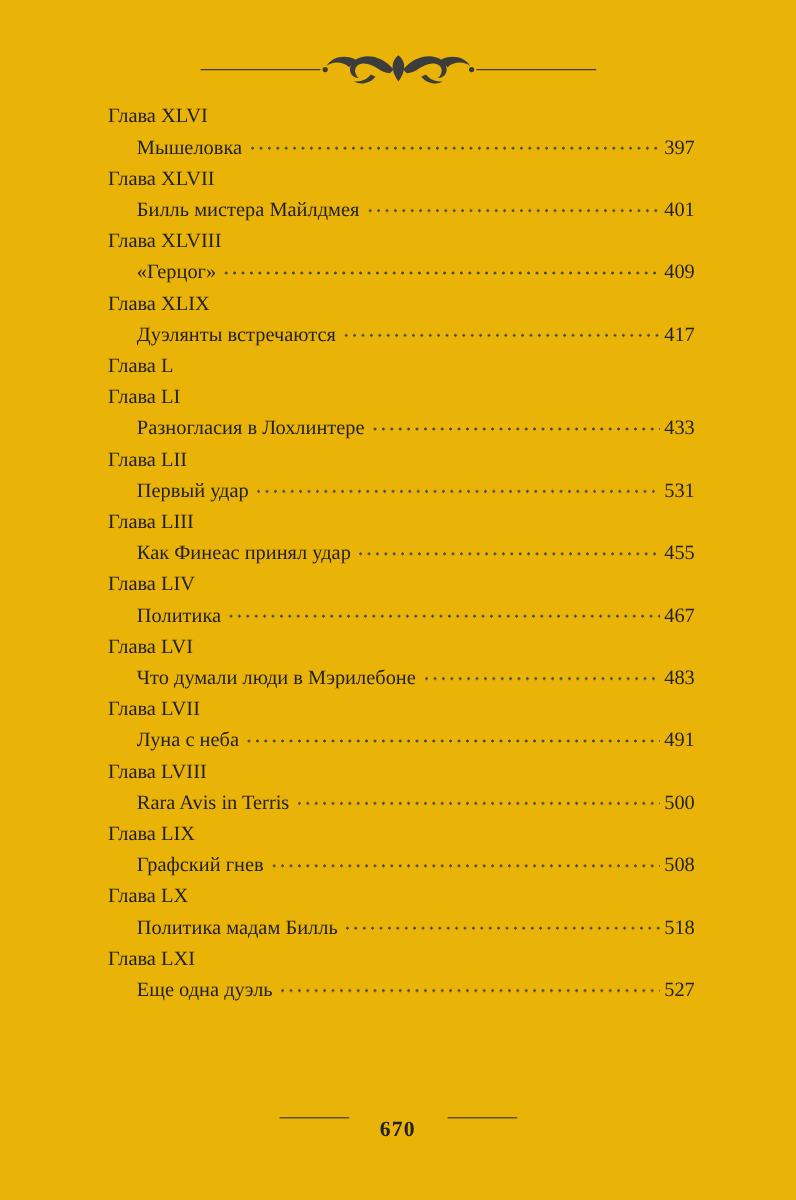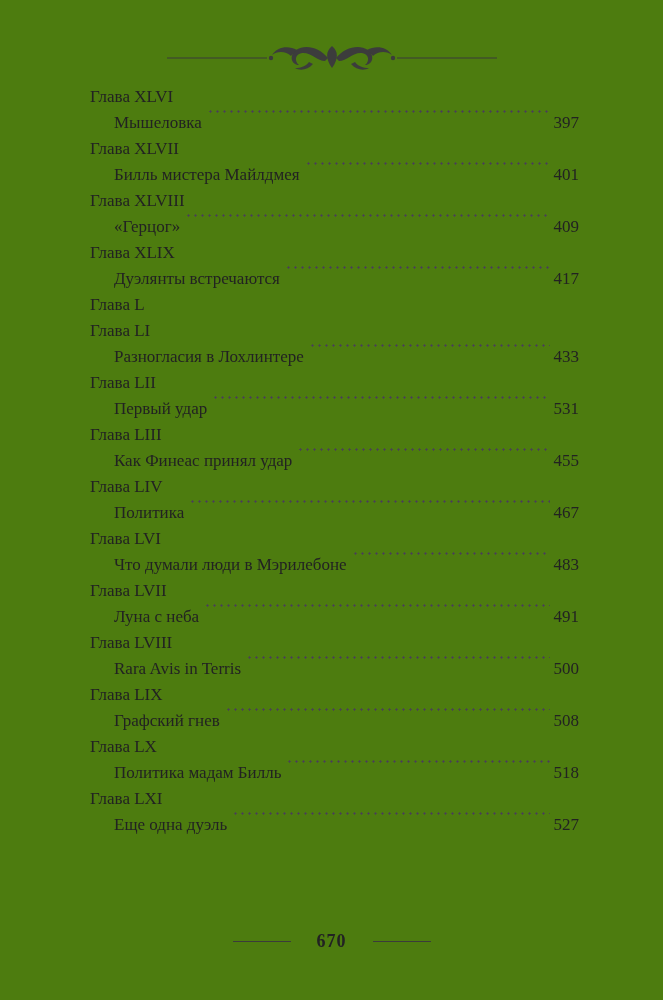--- a/index.html
+++ b/index.html
@@ -4,21 +4,21 @@
 <style>
   html, body {
     margin: 0;
     padding: 0;
     background: #ffffff;
   }
   .book-page {
     position: relative;
     width: 663px;
     height: 1000px;
-    background: #4d7c0f;
+    background: #eab308;
     font-family: "Liberation Serif", "DejaVu Serif", serif;
     color: #222222;
     overflow: hidden;
   }
 
   
   .ornament-row {
     position: absolute;
     top: 38px;
     left: 0;
@@ -35,21 +35,21 @@
     right: 84px;
     font-size: 17px;
     line-height: 26px;
   }
   .toc-entry { margin: 0; }
   .chapter-line {
     white-space: nowrap;
   }
   .title-line {
     display: flex;
-    align-items: flex-start;
+    align-items: center;
     padding-left: 24px;
   }
   .title {
     white-space: nowrap;
   }
   .leader {
     flex: 1;
     display: inline-block;
     height: 3px;
     margin: 0 4px 0 5px;
@@ -63,21 +63,20 @@
     white-space: nowrap;
   }
 
   
   .page-footer {
     position: absolute;
     top: 931px;
     left: 0;
     width: 100%;
     display: flex;
-    align-items: center;
     justify-content: center;
     font-size: 18px;
     font-weight: bold;
   }
   .footer-rule {
     width: 58px;
     height: 0;
     border-top: 1px solid #3b3b3b;
   }
   .page-number {

